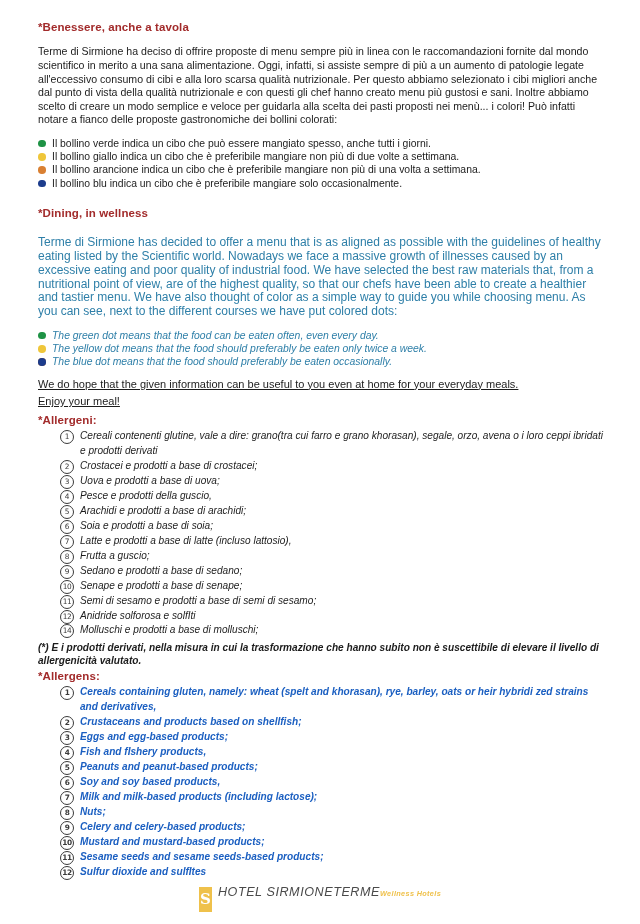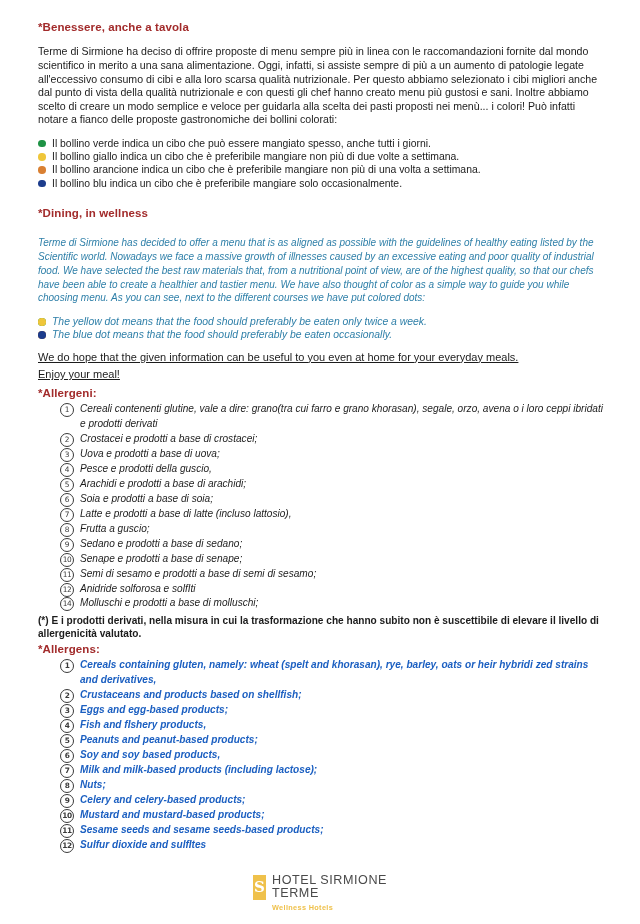--- a/index.html
+++ b/index.html
@@ -36,24 +36,23 @@
 
   
   .para-it {
     font-size: 10.6px;
     line-height: 13.6px;
     color: #1c1c1c;
     margin: 0 0 10px 0;
     text-align: left;
   }
   .para-en {
-    font-size: 10px;
+    font-size: 12px;
     line-height: 13.8px;
     color: #2E7FA8;
-    font-style: italic;
     margin: 16px 0 10px 0;
   }
   .para-plain {
     font-size: 11px;
     line-height: 13.6px;
     color: #1c1c1c;
     margin: 0 0 4px 0;
     text-decoration: underline;
   }
 
@@ -112,20 +111,21 @@
     font-size: 10.1px;
   }
   .allerg-list.en li {
     color: #1B5FC1;
     font-size: 10.1px;
     font-weight: bold;
   }
 
   .note-it {
     font-size: 10.1px;
+    font-style: italic;
     font-weight: bold;
     line-height: 13px;
     color: #1c1c1c;
     margin: 3px 0 2px 0;
   }
 
   
   .footer {
     position: absolute;
     left: 0;
@@ -150,21 +150,21 @@
   .logo-mark .s-glyph {
     position: absolute;
     inset: 0;
     color: #ffffff;
     font-family: "DejaVu Serif", serif;
     font-size: 15px;
     font-weight: bold;
     line-height: 25px;
     text-align: center;
   }
-  .logo-text { display: flex; flex-direction: column; }
+  .logo-text { display: flex; flex-direction: row; font-style: italic; }
   .logo-line1, .logo-line2 {
     font-size: 12.6px;
     letter-spacing: .55px;
     color: #4a4a4a;
     line-height: 13px;
     font-family: "Liberation Sans", sans-serif;
   }
   .logo-tag {
     font-size: 7.3px;
     color: #EFC14B;
@@ -205,20 +205,21 @@
 
   <div class="spacer-sm"></div>
 
   <div class="heading-red">*Dining, in wellness</div>
 
   <p class="para-en">Terme di Sirmione has decided to offer a menu that is as aligned as possible with the guidelines of healthy eating listed by the Scientific world. Nowadays we face a massive growth of illnesses caused by an excessive eating and poor quality of industrial food. We have selected the best raw materials that, from a nutritional point of view, are of the highest quality, so that our chefs have been able to create a healthier and tastier menu. We have also thought of color as a simple way to guide you while choosing menu. As you can see, next to the different courses we have put colored dots:</p>
 
   <ul class="dot-list en">
     <li>
       <span class="dot" style="background: rgb(30, 146, 69);"></span>
+      <span>The green dot means that the food can be eaten often, even every day.</span>
     </li>
     <li>
       <span class="dot" style="background: rgb(239, 198, 58);"></span>
       <span>The yellow dot means that the food should preferably be eaten only twice a week.</span>
     </li>
     <li>
       <span class="dot" style="background: rgb(217, 128, 50);"></span>
     </li>
     <li>
       <span class="dot" style="background: rgb(28, 60, 140);"></span>

